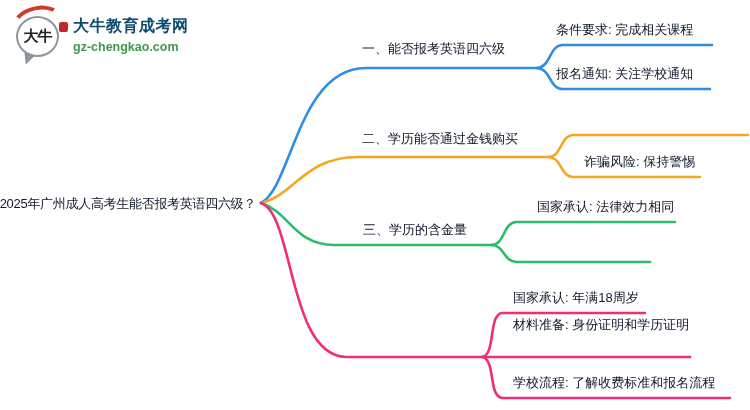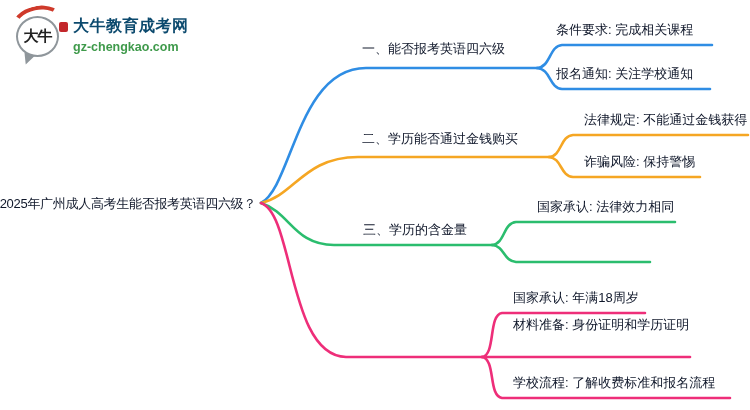--- a/index.html
+++ b/index.html
@@ -85,21 +85,20 @@
 
   <div class="node root-topic">2025年广州成人高考生能否报考英语四六级？</div>
 
   <div class="node branch-label" style="left:362px;top:40px">一、能否报考英语四六级</div>
   <div class="node branch-label" style="left:362px;top:130px">二、学历能否通过金钱购买</div>
   <div class="node branch-label" style="left:363px;top:221px">三、学历的含金量</div>
 
   <div class="node child-label" style="left:556px;top:21px">条件要求: 完成相关课程</div>
   <div class="node child-label" style="left:556px;top:65px">报名通知: 关注学校通知</div>
 
-  <div class="node child-label" style="left:584px;top:111px">法律规定: 不能通过金钱获得</div>
   <div class="node child-label" style="left:584px;top:153px">诈骗风险: 保持警惕</div>
 
   <div class="node child-label" style="left:537px;top:198px">国家承认: 法律效力相同</div>
 
   <div class="node child-label" style="left:513px;top:289px">国家承认: 年满18周岁</div>
   <div class="node child-label" style="left:513px;top:316px">材料准备: 身份证明和学历证明</div>
   <div class="node child-label" style="left:513px;top:374px">学校流程: 了解收费标准和报名流程</div>
 
 </div>
 

